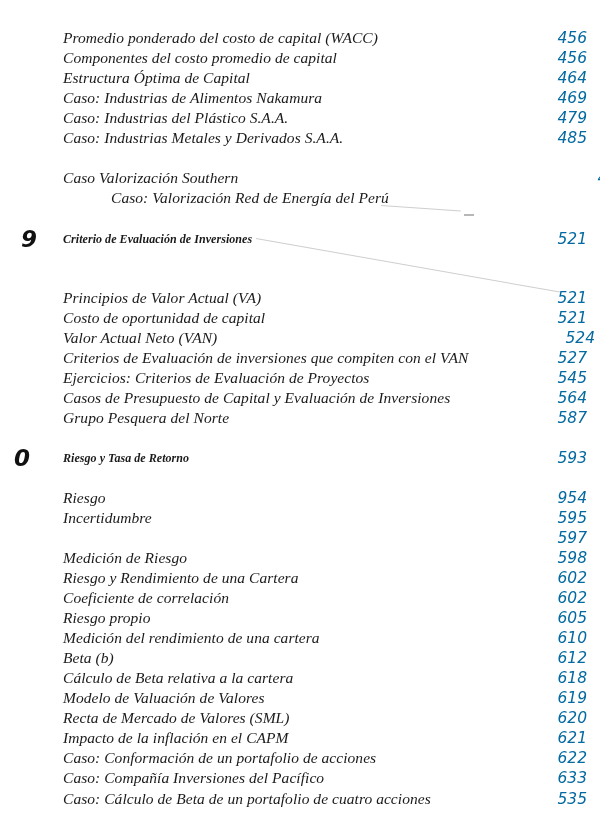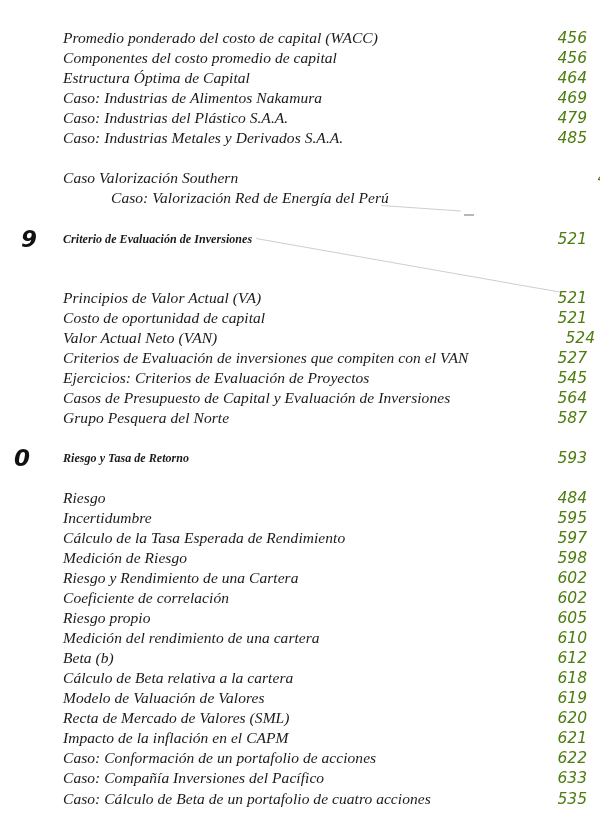--- a/index.html
+++ b/index.html
@@ -36,21 +36,21 @@
       letter-spacing: 0.05px;
     }
     .pg {
       position: absolute;
       right: 29px;
       top: 0;
       font-family: "DejaVu Sans", "Liberation Sans", sans-serif;
       font-size: 15.5px;
       line-height: 20px;
       text-align: center;
-      color: #4d7c0f;
+      color: #0369a1;
     }
     .chapter .title {
       font-weight: bold;
       font-size: 12px;
     }
     .chapnum {
       position: absolute;
       left: 5px;
       top: -3px;
       font-family: "DejaVu Sans", "Liberation Sans", sans-serif;
@@ -146,28 +146,27 @@
   </div>
 
   <div class="row chapter" style="top:448px;">
     <span class="chapnum cut">0</span>
     <span class="title">Riesgo y Tasa de Retorno</span>
     <span class="pg">593</span>
   </div>
 
   <div class="row" style="top:488px;">
     <span class="title">Riesgo</span>
-    <span class="pg">484</span>
+    <span class="pg">954</span>
   </div>
   <div class="row" style="top:508px;">
     <span class="title">Incertidumbre</span>
     <span class="pg">595</span>
   </div>
   <div class="row" style="top:528px;">
-    <span class="title">Cálculo de la Tasa Esperada de Rendimiento</span>
     <span class="pg">597</span>
   </div>
   <div class="row" style="top:548px;">
     <span class="title">Medición de Riesgo</span>
     <span class="pg">598</span>
   </div>
   <div class="row" style="top:568px;">
     <span class="title">Riesgo y Rendimiento de una Cartera</span>
     <span class="pg">602</span>
   </div>

